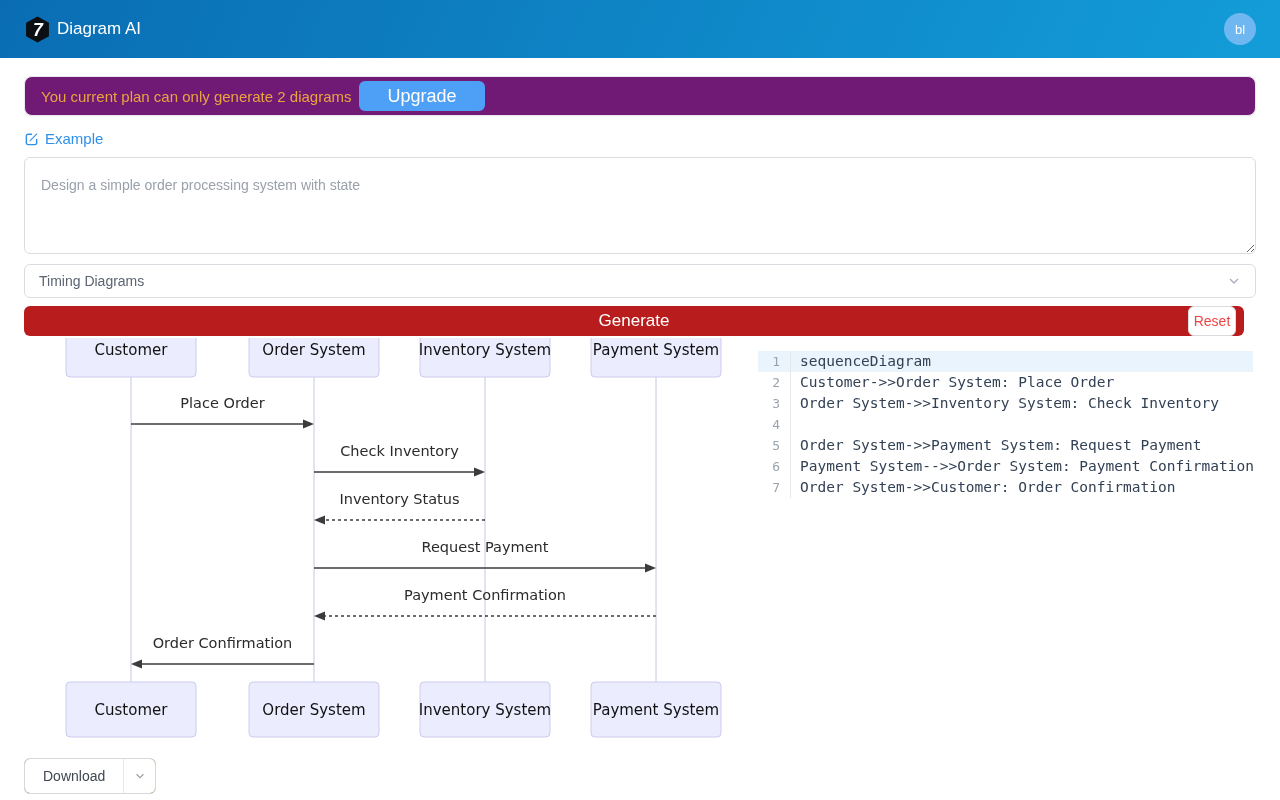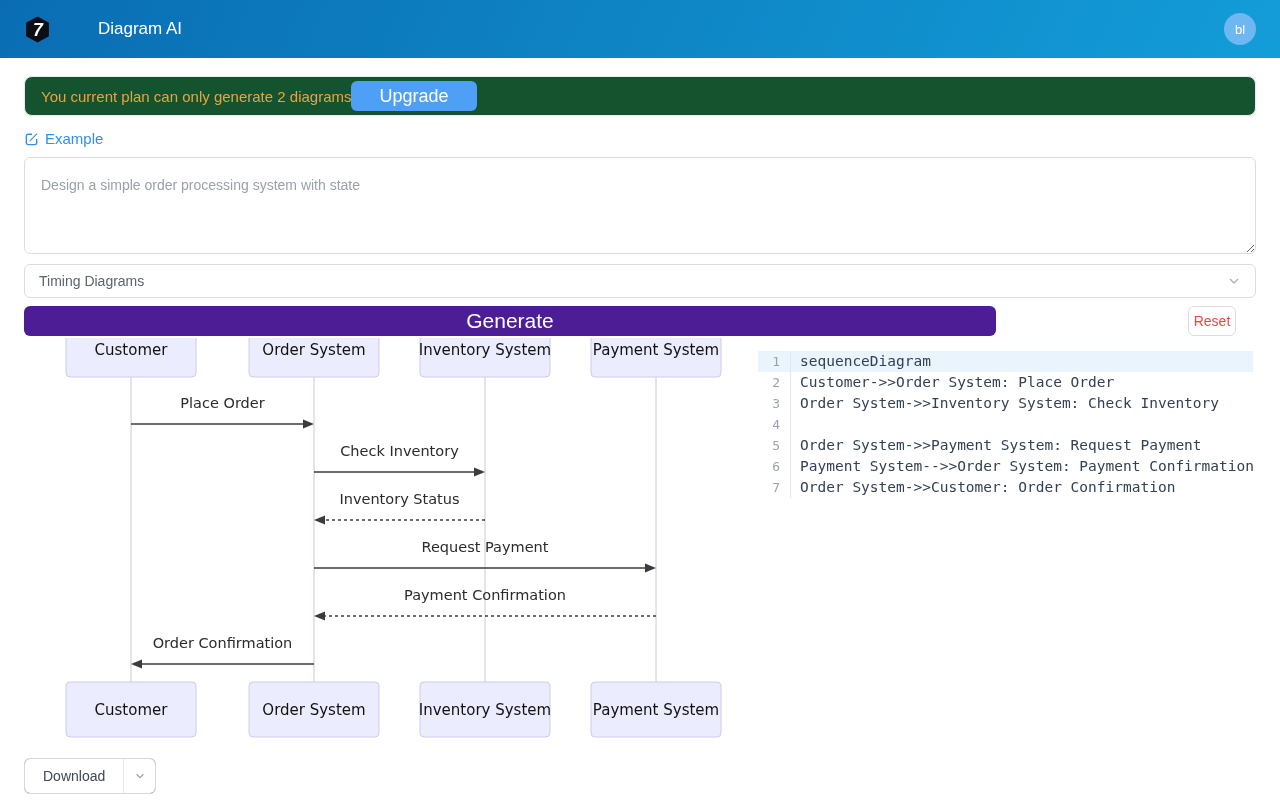--- a/index.html
+++ b/index.html
@@ -5,30 +5,30 @@
   * { margin:0; padding:0; box-sizing:border-box; }
   html,body { width:1280px; height:800px; overflow:hidden; background:#fff;
     font-family:"Liberation Sans", sans-serif; }
   body { position:relative; }
 
   
   .app-header { position:absolute; left:0; top:0; width:1280px; height:58px;
     background:linear-gradient(115deg,#0a6db3 0%,#139dd8 100%);
     display:flex; align-items:center; padding:0 24px; }
   .logo-wrap { display:flex; align-items:center; gap:6px; }
-  .app-title { color:#fff; font-size:17px; font-weight:500;margin-left:41px; }
+  .app-title { color:#fff; font-size:17px; font-weight:500; }
   .avatar { margin-left:auto; width:32px; height:32px; border-radius:50%;
     background:#6fb7f0; color:#fff; font-size:13px; display:flex;
     align-items:center; justify-content:center; cursor:pointer; }
 
   
   .notice { position:absolute; left:24px; top:76px; width:1232px; height:40px;
-    background:#14532d; border:1px solid #e8eaed; border-radius:8px;
+    background:#701a75; border:1px solid #e8eaed; border-radius:8px;
     box-shadow:0 1px 2px rgba(0,0,0,.05);
-    display:flex; align-items:center; padding:0 16px; gap:0; }
+    display:flex; align-items:center; padding:0 16px; gap:8px; }
   .notice-text { color:#e9a440; font-size:15px; }
   .upgrade-btn { background:#4da0f5; color:#fff; border:none; border-radius:6px;
     height:30px; padding:0 28px; font-size:18px; cursor:pointer; }
 
   
   .example-row { position:absolute; left:24px; top:130px; display:flex;
     align-items:center; gap:6px; color:#2e90e9; font-size:15px; cursor:pointer; }
 
   
   .prompt { position:absolute; left:24px; top:157px; width:1232px; height:97px;
@@ -37,23 +37,23 @@
     font-family:"Liberation Sans", sans-serif; }
   .prompt::placeholder { color:#9aa1ab; }
 
   
   .select { position:absolute; left:24px; top:264px; width:1232px; height:31px;
     border:1px solid #d9dce1; border-radius:6px; display:flex; align-items:center;
     padding:16px 14px; font-size:14px; color:#5b6470; cursor:pointer; background:#fff; }
   .select .chev { margin-left:auto; }
 
   
-  .generate-btn { position:absolute; left:24px; top:306px; width:972px; height:30px;
-    background:#4c1d95; color:#fff; border:none; border-radius:6px;
-    font-size:21px; cursor:pointer; }
+  .generate-btn { position:absolute; left:24px; top:306px; width:1220px; height:30px;
+    background:#b91c1c; color:#fff; border:none; border-radius:6px;
+    font-size:17px; cursor:pointer; }
   .reset-btn { position:absolute; left:1188px; top:306px; width:48px; height:30px;
     background:#fff; color:#ef4444; border:1px solid #d9dce1; border-radius:6px;
     font-size:14px; cursor:pointer; }
 
   
   #seq-svg { position:absolute; left:0; top:338px;
     font-family:"DejaVu Sans", sans-serif; }
 
   
   .code-editor { position:absolute; left:758px; top:351px; width:495px; height:151px;

